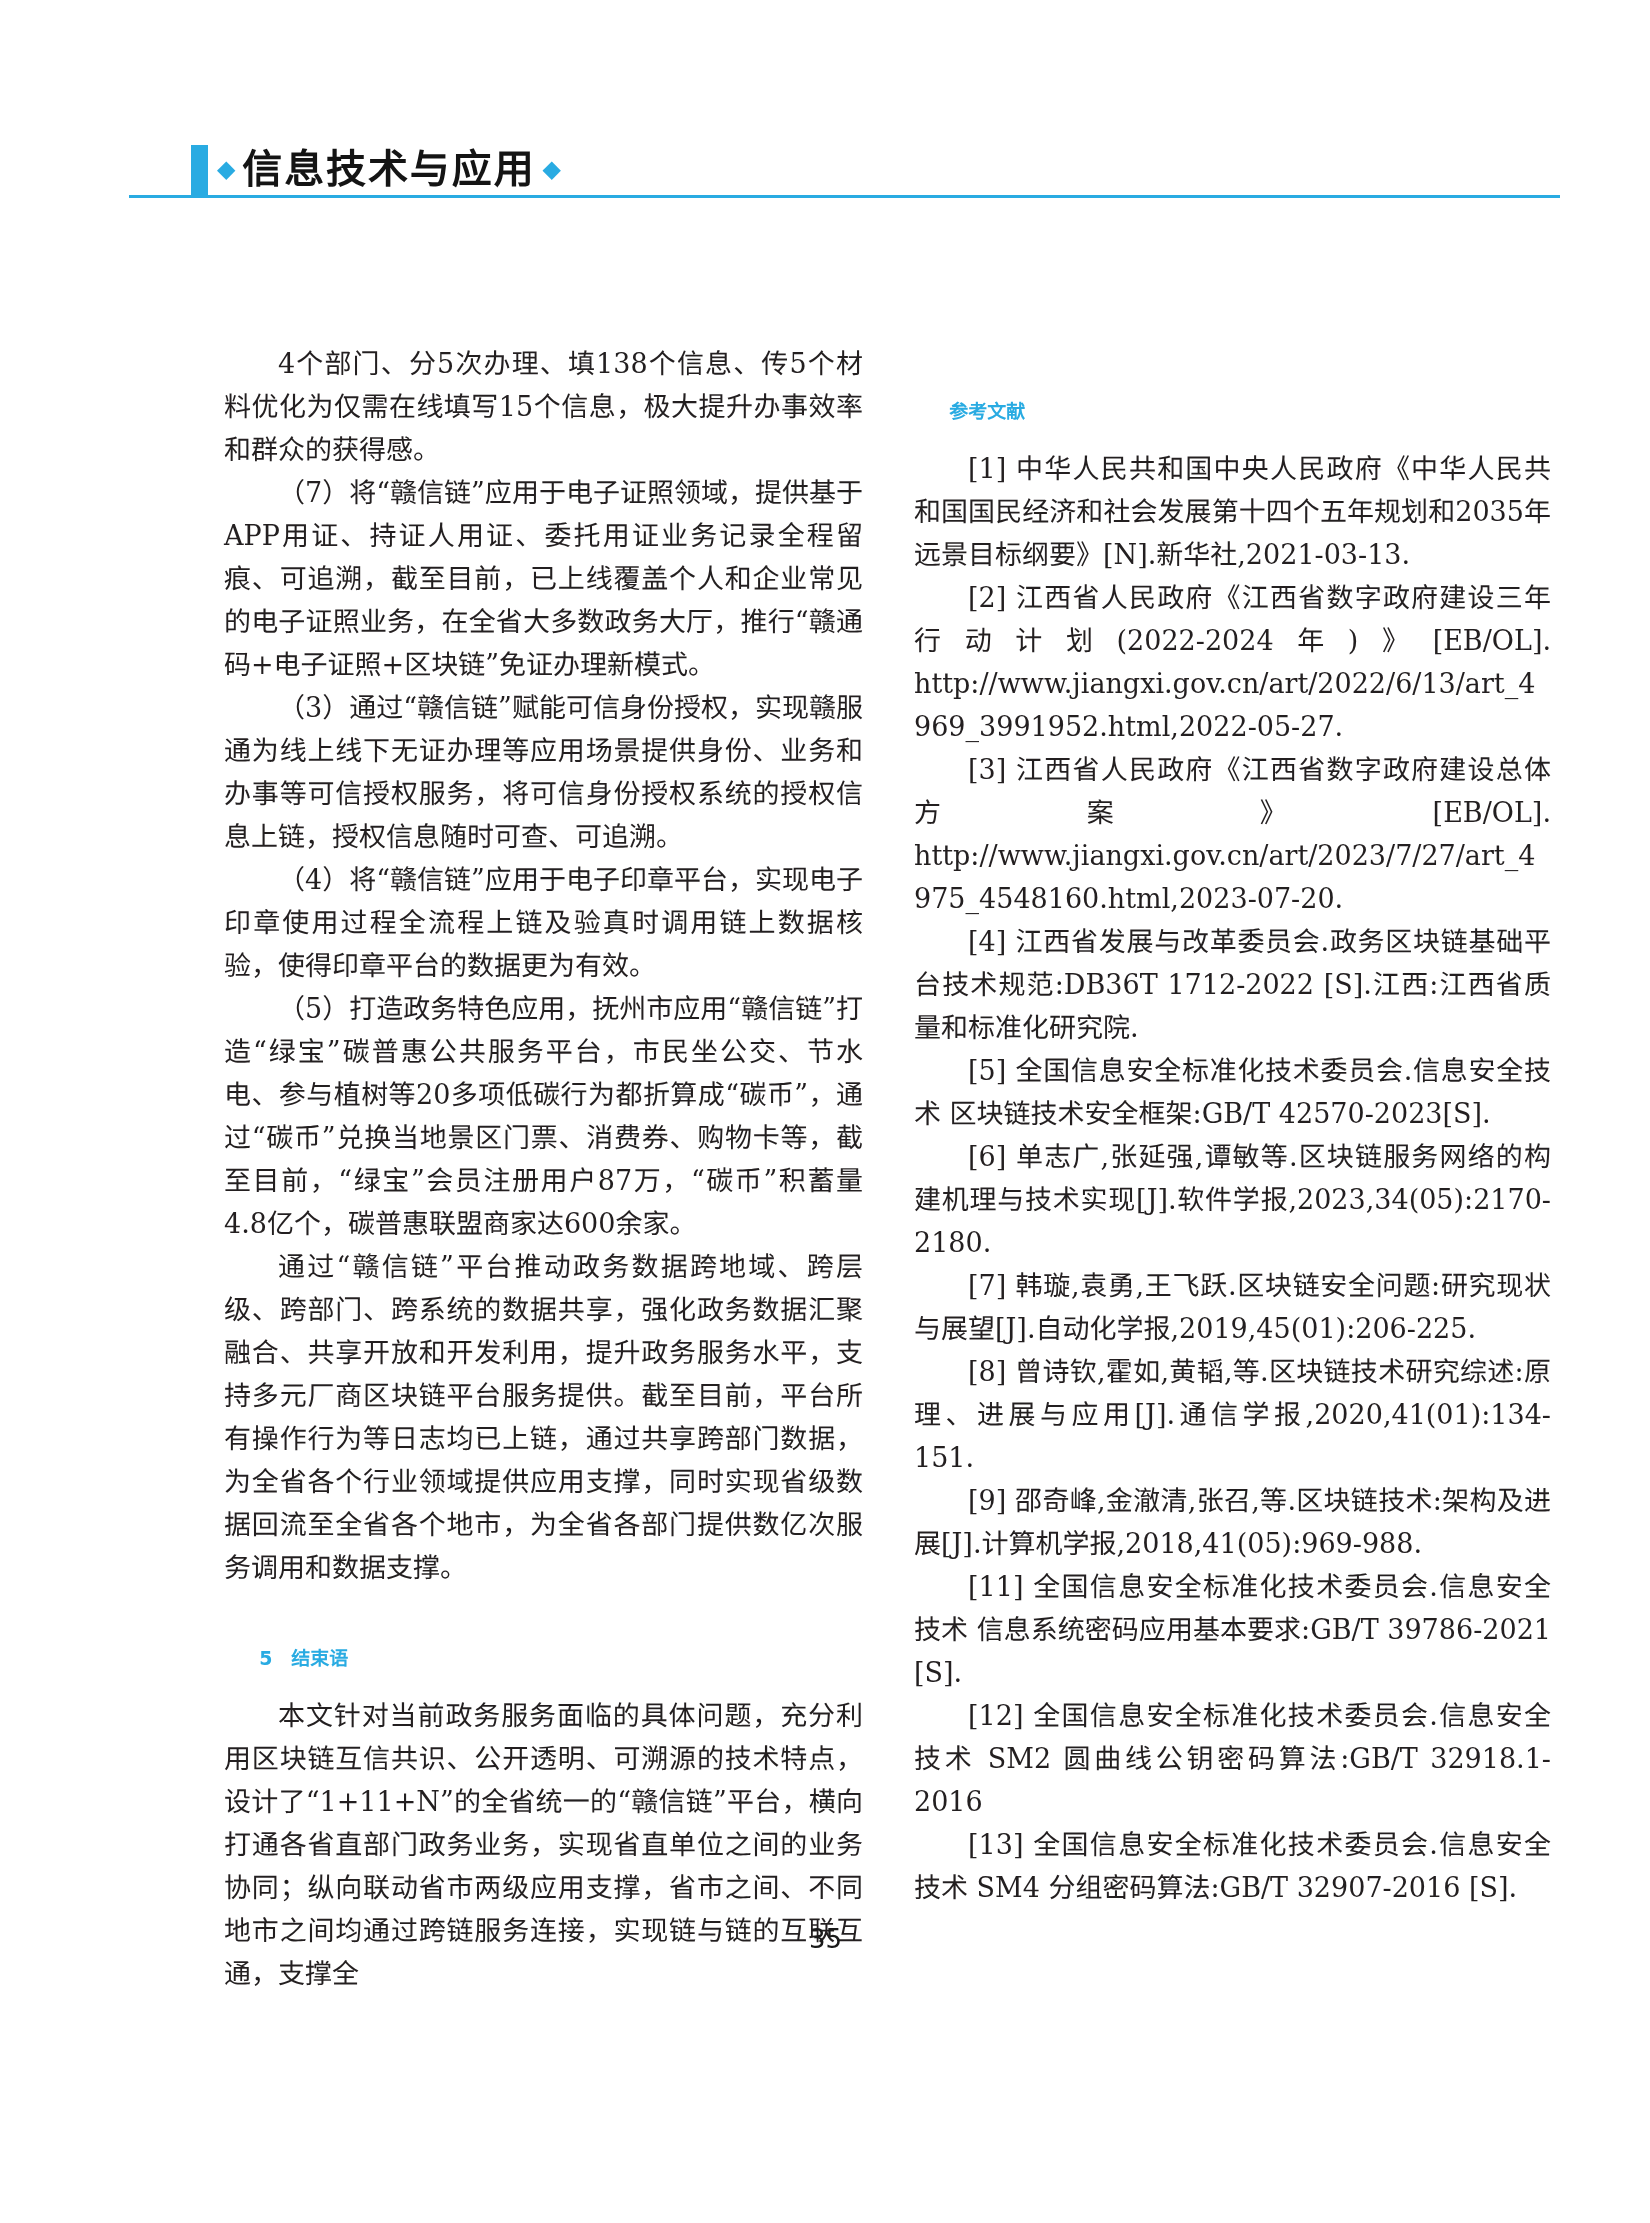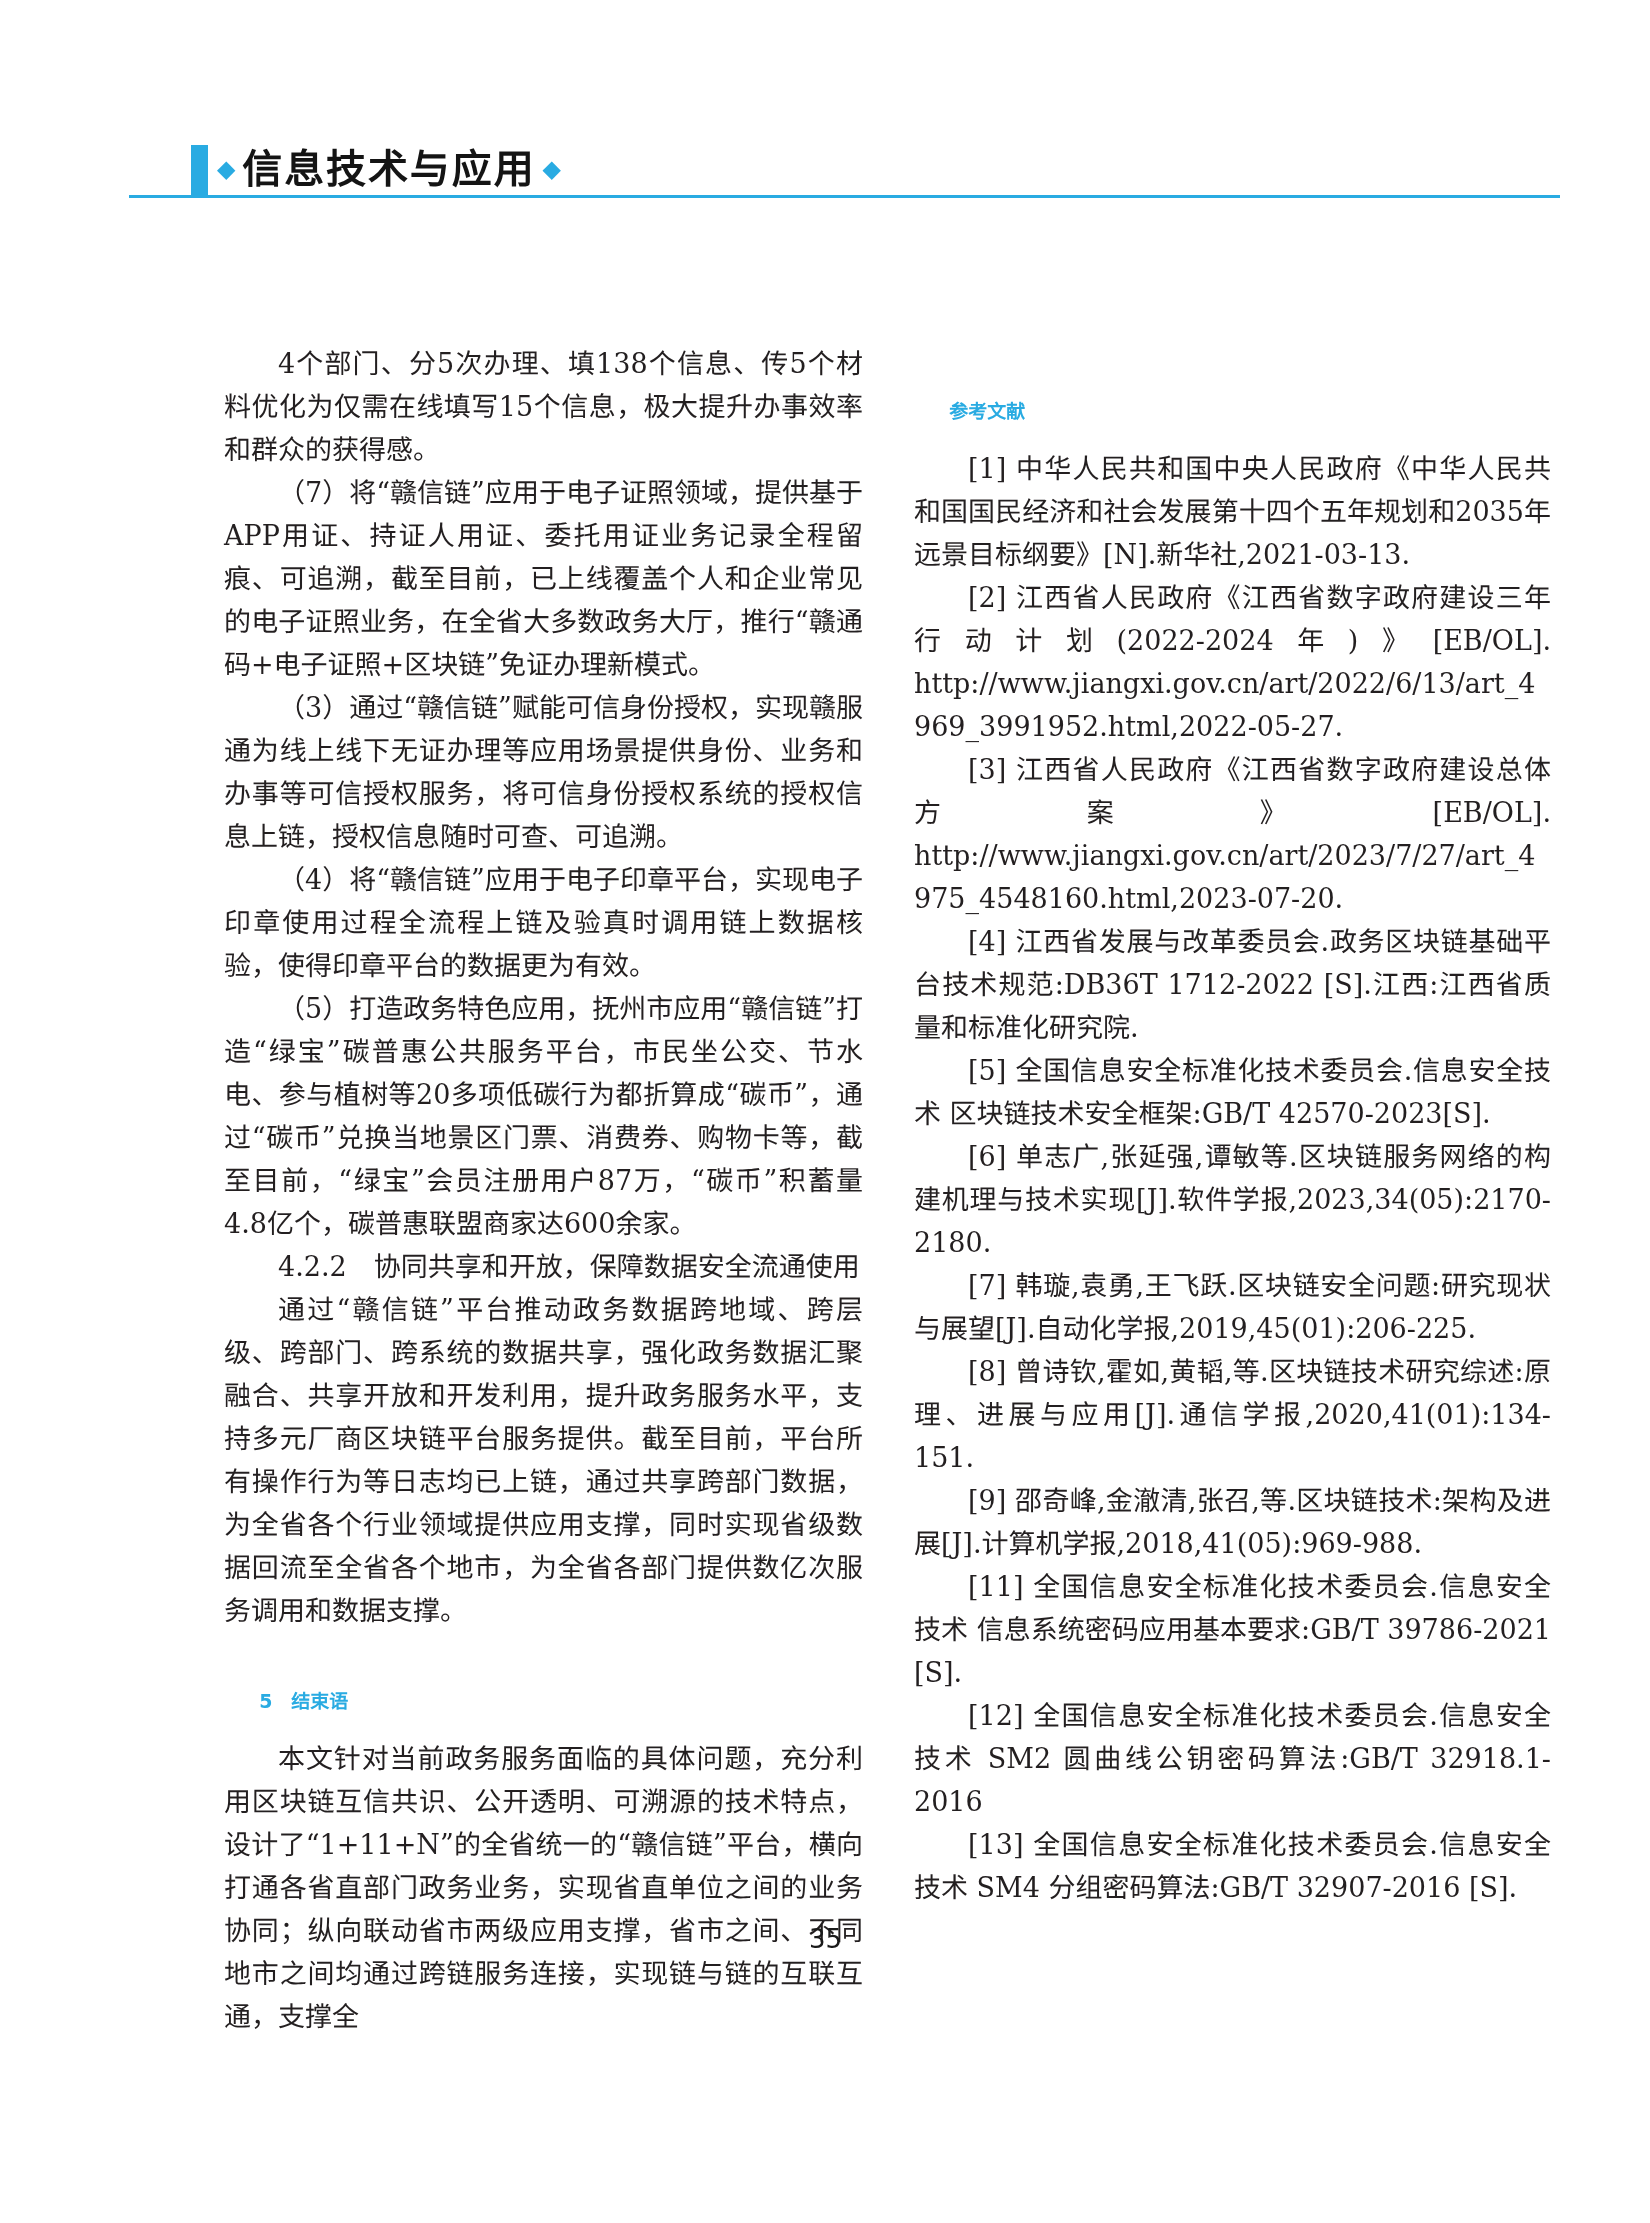--- a/index.html
+++ b/index.html
@@ -77,21 +77,20 @@
     <div class="header-rule"></div>
   </header>
 
   <main>
     <section class="col col-left">
         <div class="blk blk-para">4个部门、分5次办理、填138个信息、传5个材料优化为仅需在线填写15个信息，极大提升办事效率和群众的获得感。</div>
         <div class="blk blk-para">（7）将“赣信链”应用于电子证照领域，提供基于APP用证、持证人用证、委托用证业务记录全程留痕、可追溯，截至目前，已上线覆盖个人和企业常见的电子证照业务，在全省大多数政务大厅，推行“赣通码+电子证照+区块链”免证办理新模式。</div>
         <div class="blk blk-para">（3）通过“赣信链”赋能可信身份授权，实现赣服通为线上线下无证办理等应用场景提供身份、业务和办事等可信授权服务，将可信身份授权系统的授权信息上链，授权信息随时可查、可追溯。</div>
         <div class="blk blk-para">（4）将“赣信链”应用于电子印章平台，实现电子印章使用过程全流程上链及验真时调用链上数据核验，使得印章平台的数据更为有效。</div>
         <div class="blk blk-para">（5）打造政务特色应用，抚州市应用“赣信链”打造“绿宝”碳普惠公共服务平台，市民坐公交、节水电、参与植树等20多项低碳行为都折算成“碳币”，通过“碳币”兑换当地景区门票、消费券、购物卡等，截至目前，“绿宝”会员注册用户87万，“碳币”积蓄量4.8亿个，碳普惠联盟商家达600余家。</div>
-        <div class="blk blk-subheading">4.2.2　协同共享和开放，保障数据安全流通使用</div>
         <div class="blk blk-para">通过“赣信链”平台推动政务数据跨地域、跨层级、跨部门、跨系统的数据共享，强化政务数据汇聚融合、共享开放和开发利用，提升政务服务水平，支持多元厂商区块链平台服务提供。截至目前，平台所有操作行为等日志均已上链，通过共享跨部门数据，为全省各个行业领域提供应用支撑，同时实现省级数据回流至全省各个地市，为全省各部门提供数亿次服务调用和数据支撑。</div>
         <div class="blk blk-heading">5　结束语</div>
         <div class="blk blk-para">本文针对当前政务服务面临的具体问题，充分利用区块链互信共识、公开透明、可溯源的技术特点，设计了“1+11+N”的全省统一的“赣信链”平台，横向打通各省直部门政务业务，实现省直单位之间的业务协同；纵向联动省市两级应用支撑，省市之间、不同地市之间均通过跨链服务连接，实现链与链的互联互通，支撑全</div>
       </section>
     <section class="col col-right">
         <div class="blk blk-heading">参考文献</div>
         <div class="blk blk-para">[1] 中华人民共和国中央人民政府《中华人民共和国国民经济和社会发展第十四个五年规划和2035年远景目标纲要》[N].新华社,2021-03-13.</div>
         <div class="blk blk-para">[2] 江西省人民政府《江西省数字政府建设三年行动计划(2022-2024年)》[EB/OL]. http://www.jiangxi.gov.cn/art/2022/6/13/art_4969_3991952.html,2022-05-27.</div>
         <div class="blk blk-para">[3] 江西省人民政府《江西省数字政府建设总体方案》[EB/OL]. http://www.jiangxi.gov.cn/art/2023/7/27/art_4975_4548160.html,2023-07-20.</div>
         <div class="blk blk-para">[4] 江西省发展与改革委员会.政务区块链基础平台技术规范:DB36T 1712-2022 [S].江西:江西省质量和标准化研究院.</div>

